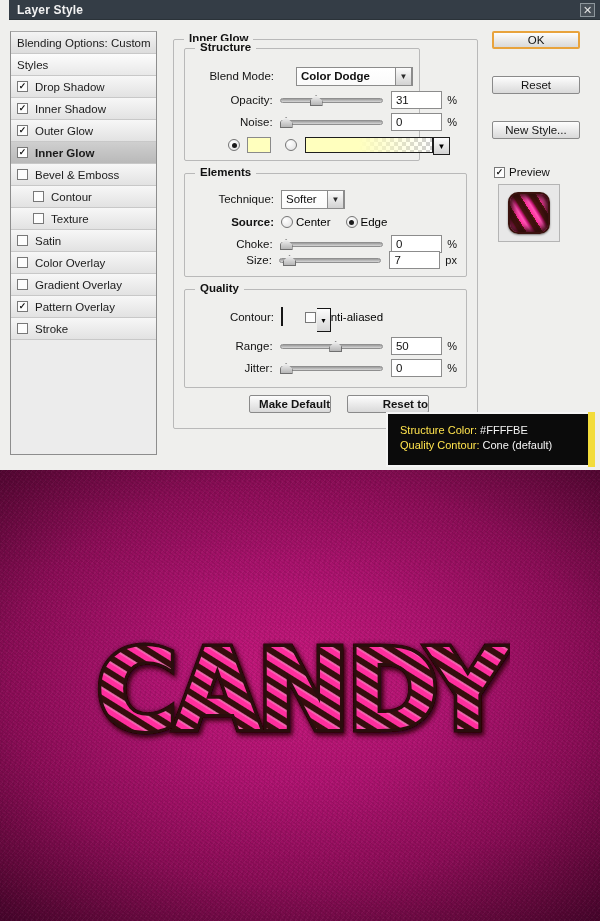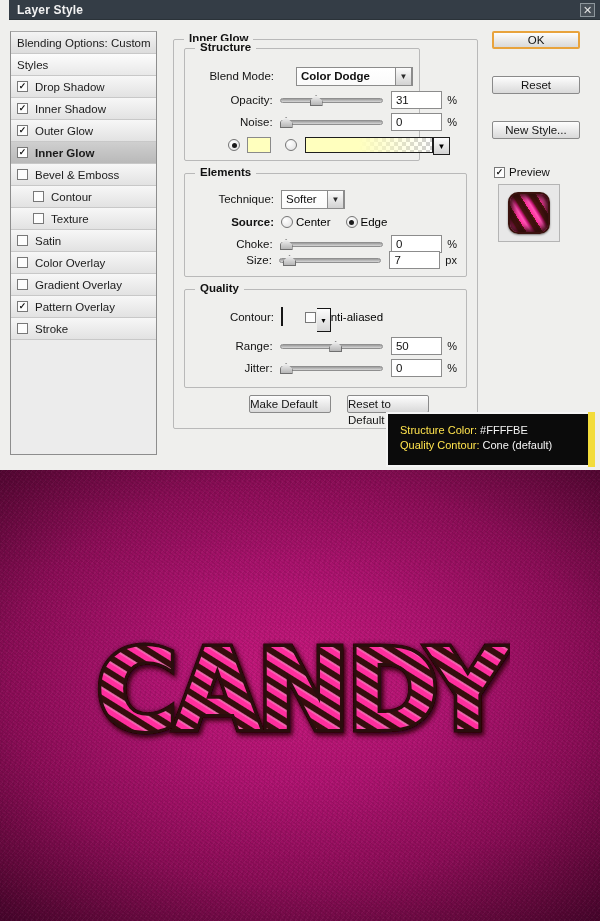--- a/index.html
+++ b/index.html
@@ -184,22 +184,23 @@
     background: linear-gradient(#fcfcfc,#d6d6d6); border: 1px solid #161616;
     border-left: none; display: flex; align-items: center; justify-content: center;
     font-size: 7px; cursor: pointer;
   }
 
   #bottom-btns { position: absolute; left: 76px; top: 364px; display: flex; gap: 16px; }
   .btn-wide {
     width: 82px; height: 18px;
     background: linear-gradient(#fdfdfd,#d9d9d9);
     border: 1px solid #8a8a8a; border-radius: 2px;
-    font-size: 11.5px; color: #141414; text-align: left; line-height: 16px;
+    font-size: 11.5px; color: #141414; text-align: right; line-height: 16px;
     cursor: pointer;
+    font-weight: bold;
   }
 
   
   #tooltip {
     position: absolute; left: 386px; top: 412px; width: 209px; height: 55px;
     background: #0b0b0b; border: 2px solid #f5f5f5;
     padding: 9px 12px; z-index: 40;
   }
   #tooltip .tip-line { font-size: 11px; line-height: 15px; color: #ffe34d; white-space: nowrap; }
   #tooltip .tip-line .val { color: #f4f4f4; }

